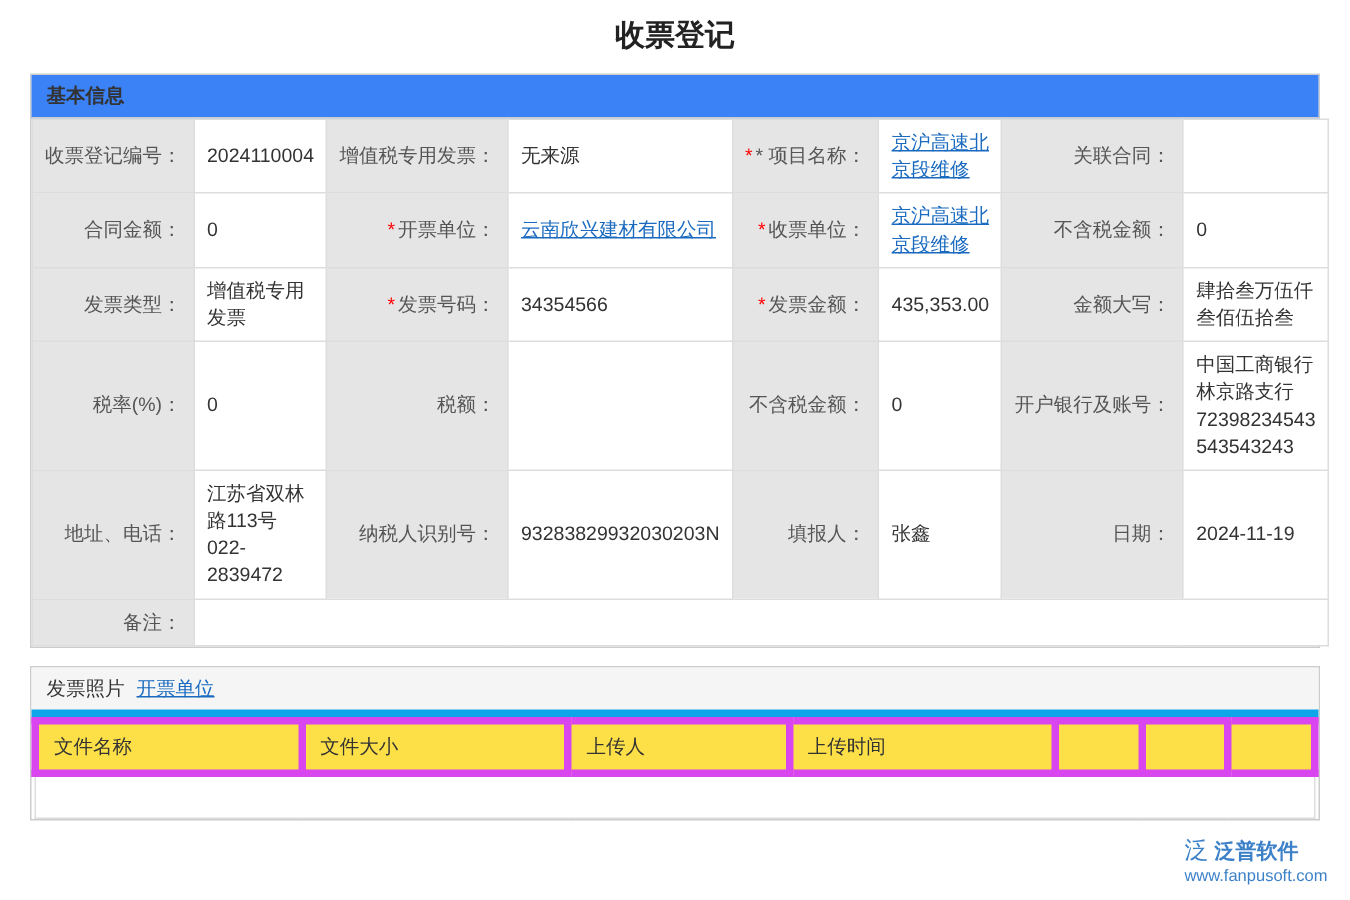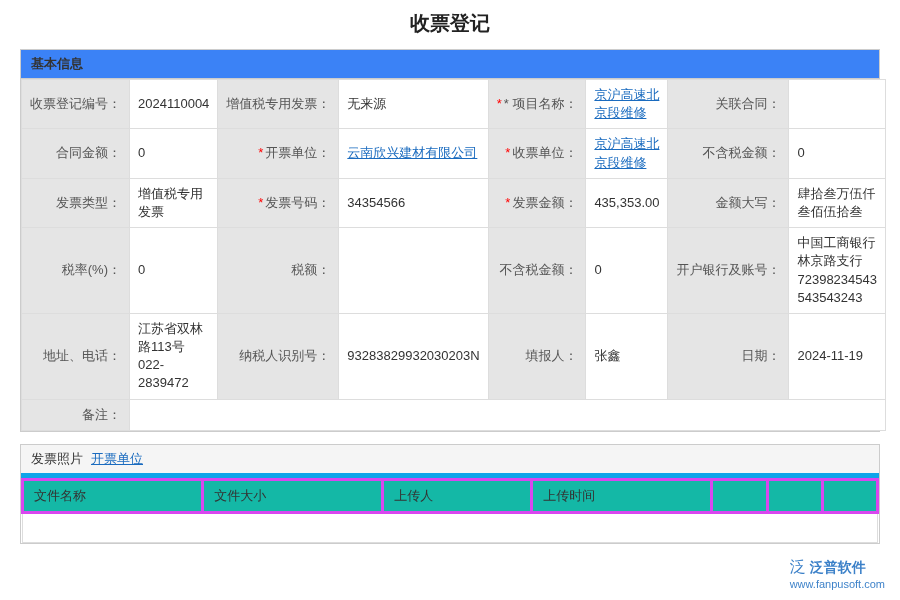--- a/index.html
+++ b/index.html
@@ -73,23 +73,23 @@
       cursor: pointer;
       font-size: 13px;
       background: none;
       border: none;
     }
     table.file-table {
       width: 100%;
       border-collapse: collapse;
     }
     table.file-table th {
-      border: 3px solid #d946ef;
+      border: 5px solid #d946ef;
       padding: 6px 10px;
-      background: #14b8a6;
+      background: #fde047;
       text-align: left;
       font-weight: normal;
       color: #333;
     }
     table.file-table td {
       border: 1px solid #ddd;
       padding: 6px 10px;
       background: #fff;
     }
     .watermark {

